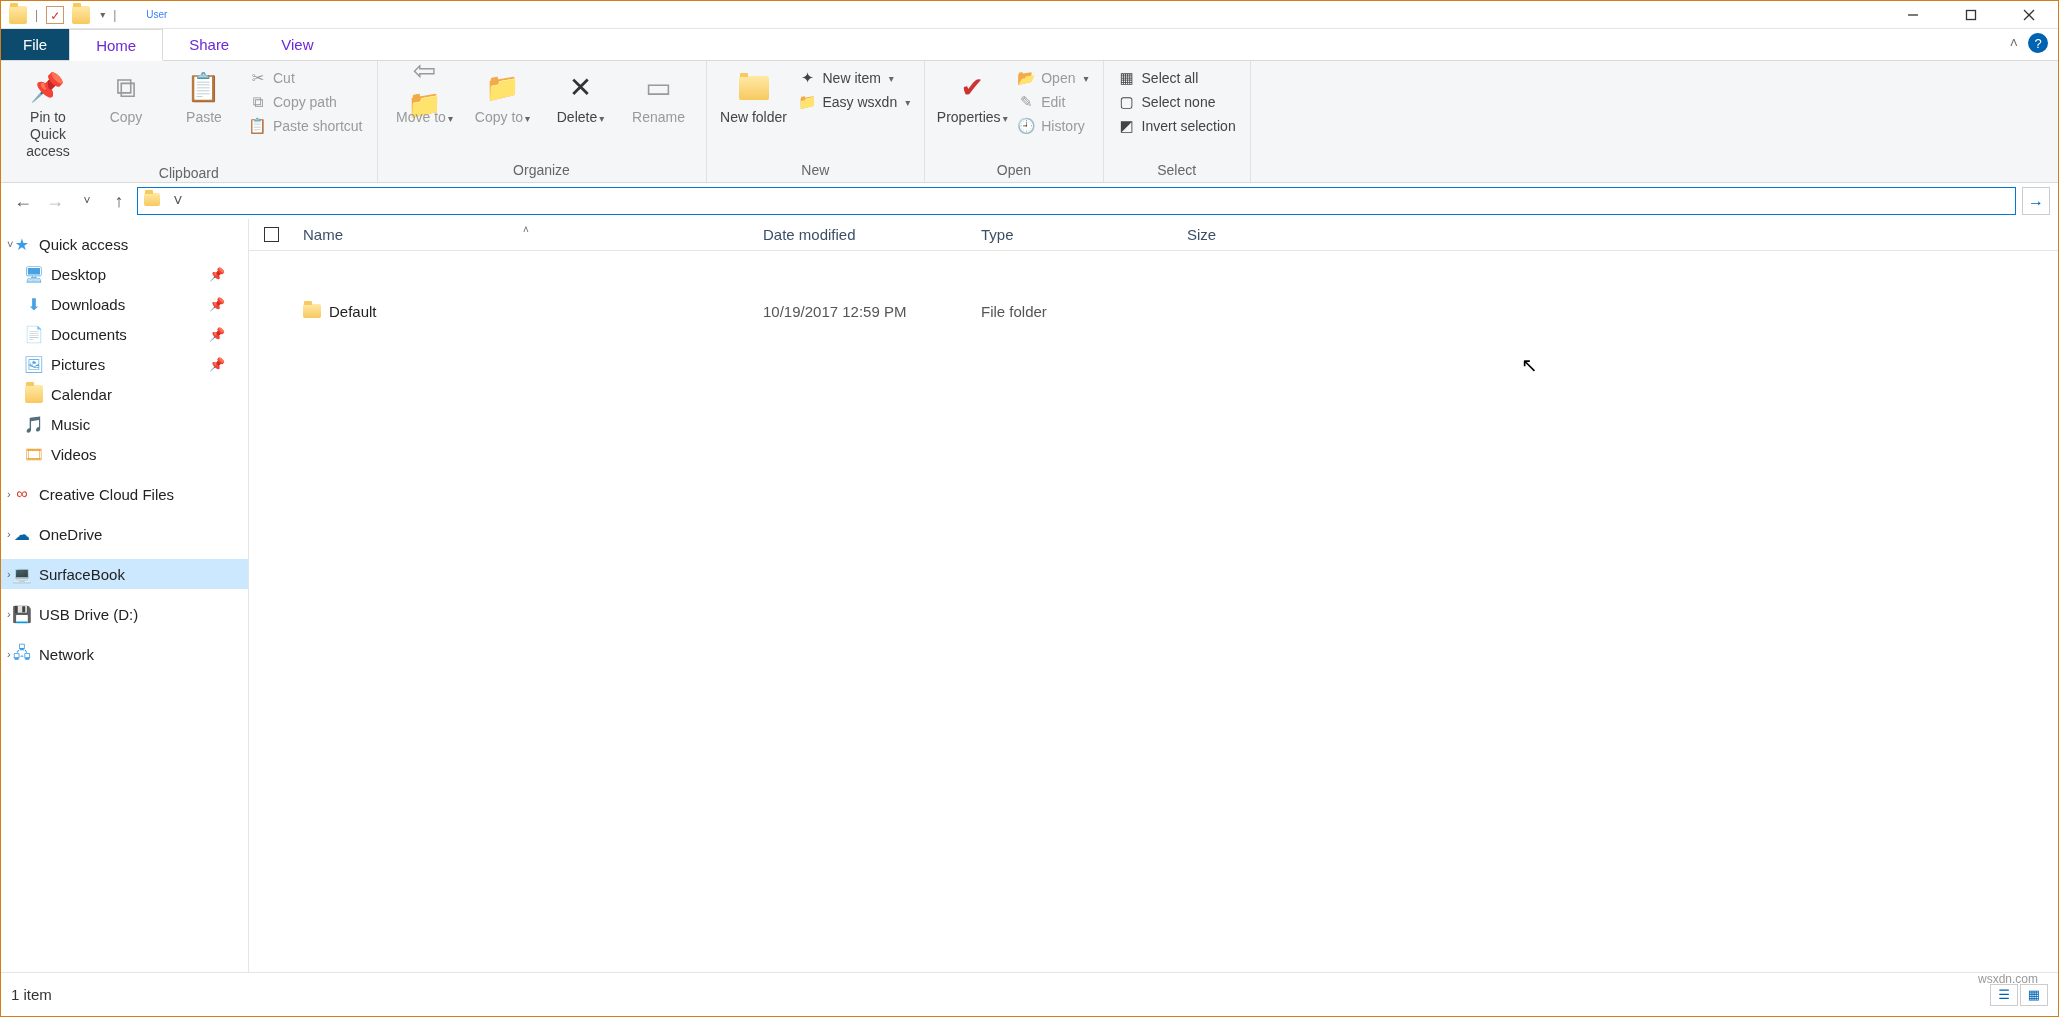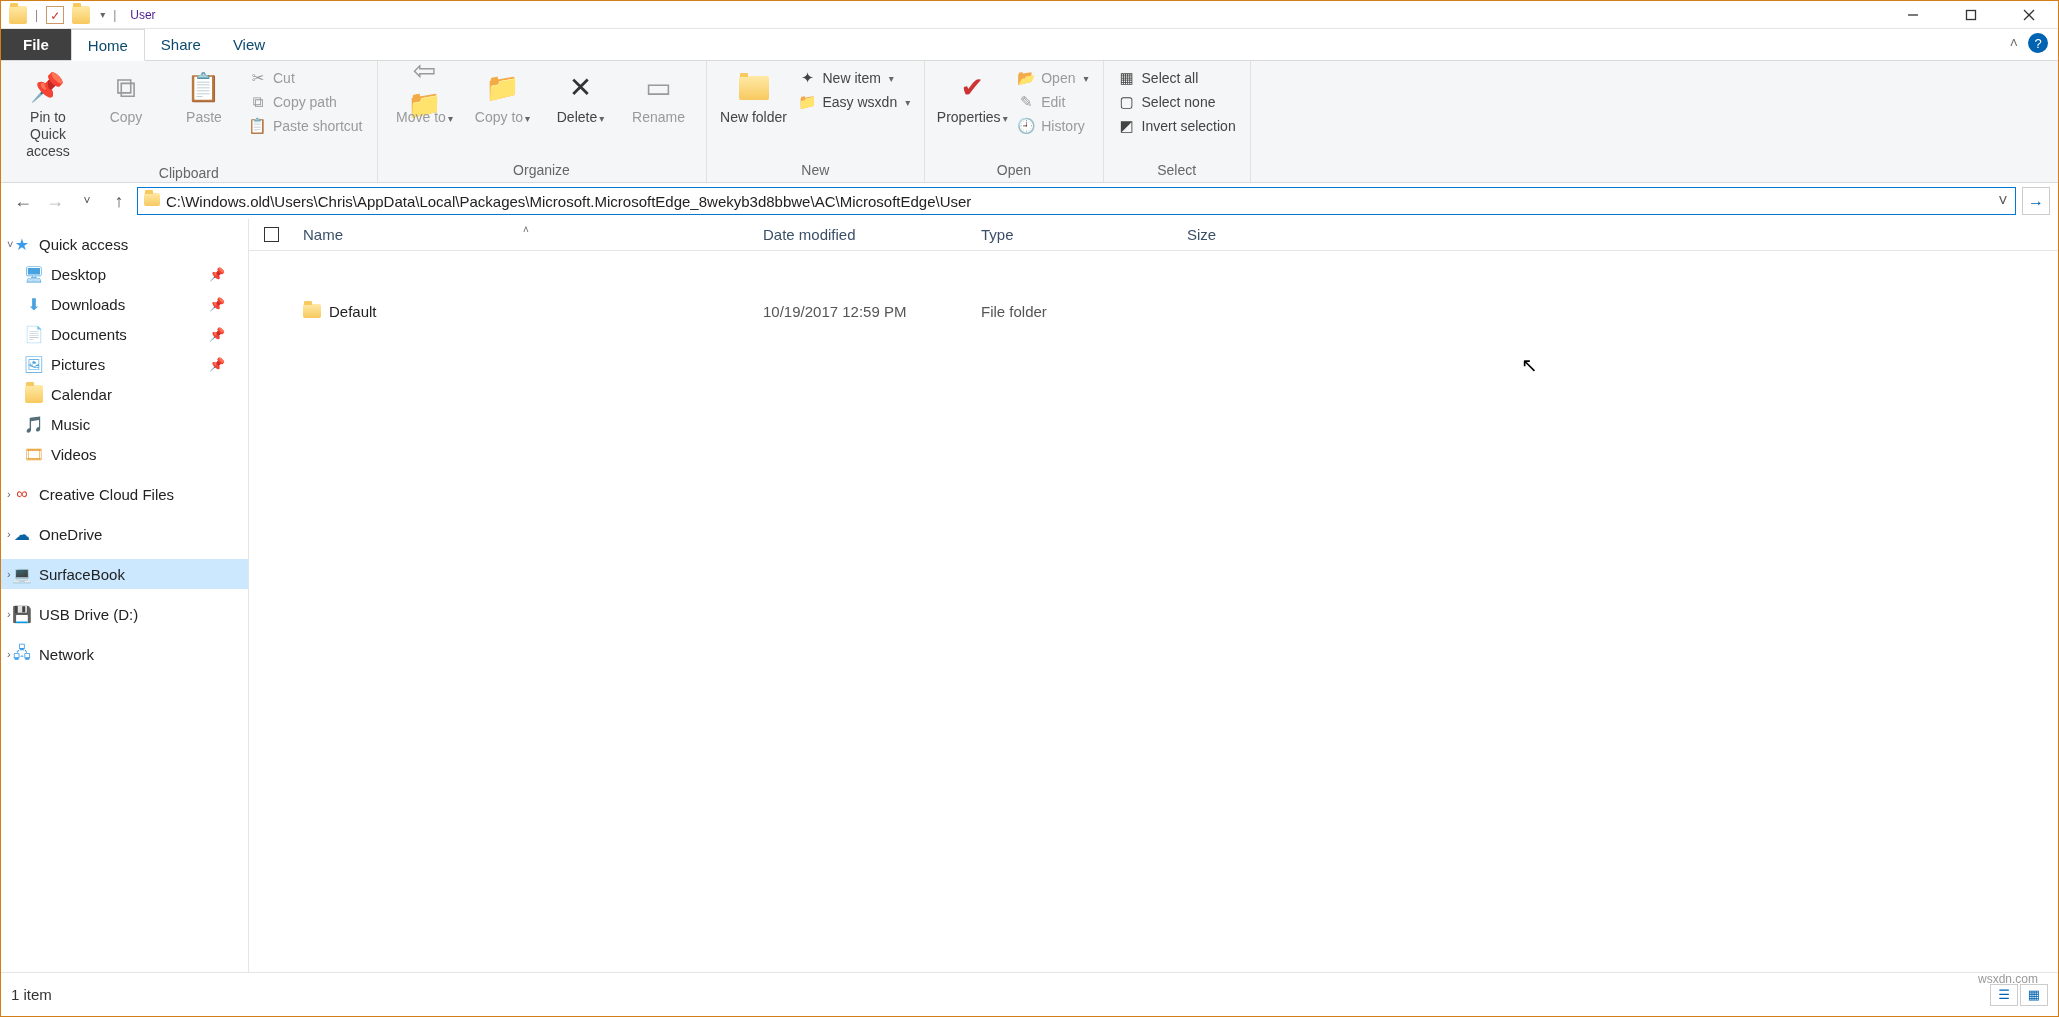--- a/index.html
+++ b/index.html
@@ -4,26 +4,26 @@
 <style>
 * { box-sizing: border-box; margin: 0; padding: 0; font-family: "Segoe UI", Tahoma, sans-serif; }
 body { background: #fff; width: 2059px; height: 1017px; overflow: hidden; }
 .window { border: 1px solid #d37d18; width: 2059px; height: 1017px; display: flex; flex-direction: column; position: relative; }
 .titlebar { height: 28px; display: flex; align-items: center; background: #fff; border-bottom: 1px solid #e5e5e5; }
 .tb-left { display: flex; align-items: center; gap: 8px; padding-left: 8px; }
 .tb-icon { width: 18px; height: 18px; display: inline-block; }
 .folder-icon { background: linear-gradient(#ffe9a6,#f7c95f); border-radius: 2px; position: relative; }
 .folder-icon::before { content:""; position:absolute; top:-3px; left:1px; width:8px; height:4px; background:#f7c95f; border-radius:1px 1px 0 0; }
 .qat-sep { color:#888; font-size:12px; }
-.tb-title { font-size: 12px; color: #4c1d95; margin-left: 6px; }
+.tb-title { font-size: 10px; color: #3b82f6; margin-left: 22px; }
 .tb-controls { margin-left: auto; display: flex; }
 .tb-btn { width: 58px; height: 28px; display:flex; align-items:center; justify-content:center; font-size:14px; color:#333; }
 .tabs-row { height: 32px; display:flex; align-items:stretch; background:#fff; border-bottom:1px solid #dadada; position:relative; }
-.file-tab { background:#404040; color:#fff; padding:0 22px; display:flex; align-items:center; font-size:15px;font-weight:bold; }
-.tab { padding:0 16px; display:flex; align-items:center; font-size:15px; color:#0c4a6e; cursor:default; }
+.file-tab { background:#0c4a6e; color:#fff; padding:0 22px; display:flex; align-items:center; font-size:15px; }
+.tab { padding:0 26px; display:flex; align-items:center; font-size:15px; color:#6d28d9; cursor:default; }
 .tab.active { border:1px solid #dadada; border-bottom:1px solid #fff; background:#fff; margin-bottom:-1px; }
 .help-area { position:absolute; right:10px; top:4px; display:flex; gap:10px; align-items:center; }
 .help-caret { color:#6b6b6b; font-size:14px; }
 .help-q { width:20px; height:20px; border-radius:50%; background:#0063b1; color:#fff; font-size:13px; display:flex; align-items:center; justify-content:center; }
 .ribbon { background:#f5f6f7; border-bottom:1px solid #dadada; display:flex; height:122px; }
 .rgroup { border-right:1px solid #e1e1e1; padding:6px 10px 2px 10px; display:flex; flex-direction:column; }
 .rgroup-body { flex:1; display:flex; align-items:flex-start; gap:4px; }
 .rgroup-label { text-align:center; font-size:14px; color:#666; padding:2px 0; }
 .rbtn-lg { width:74px; display:flex; flex-direction:column; align-items:center; gap:4px; padding:4px 2px; font-size:14px; color:#444; text-align:center; line-height:1.2; }
 .rbtn-lg.disabled, .rbtn-sm.disabled { color:#9a9a9a; }
@@ -247,21 +247,20 @@
 
   </div>
 
   <div class="navbar">
     <div class="nav-arrow">←</div>
     <div class="nav-arrow disabled">→</div>
     <div class="nav-arrow" style="font-size:12px;">˅</div>
     <div class="nav-arrow">↑</div>
     <div class="addr-wrap">
       <span class="addr-icon"><span class="folder-icon" style="width:16px;height:13px;display:inline-block;"></span></span>
-      <input class="addr-input" value="C:\Windows.old\Users\Chris\AppData\Local\Packages\Microsoft.MicrosoftEdge_8wekyb3d8bbwe\AC\MicrosoftEdge\User" style="">
       <span class="addr-drop">˅</span>
     </div>
     <div class="addr-go">→</div>
   </div>
 
   <div class="main">
     <div class="sidebar">
       <div class="sb-item top">
           <span class="caret-tree">˅</span>
           <span class="sb-ico" style="color:#3a9be8;">★</span>

